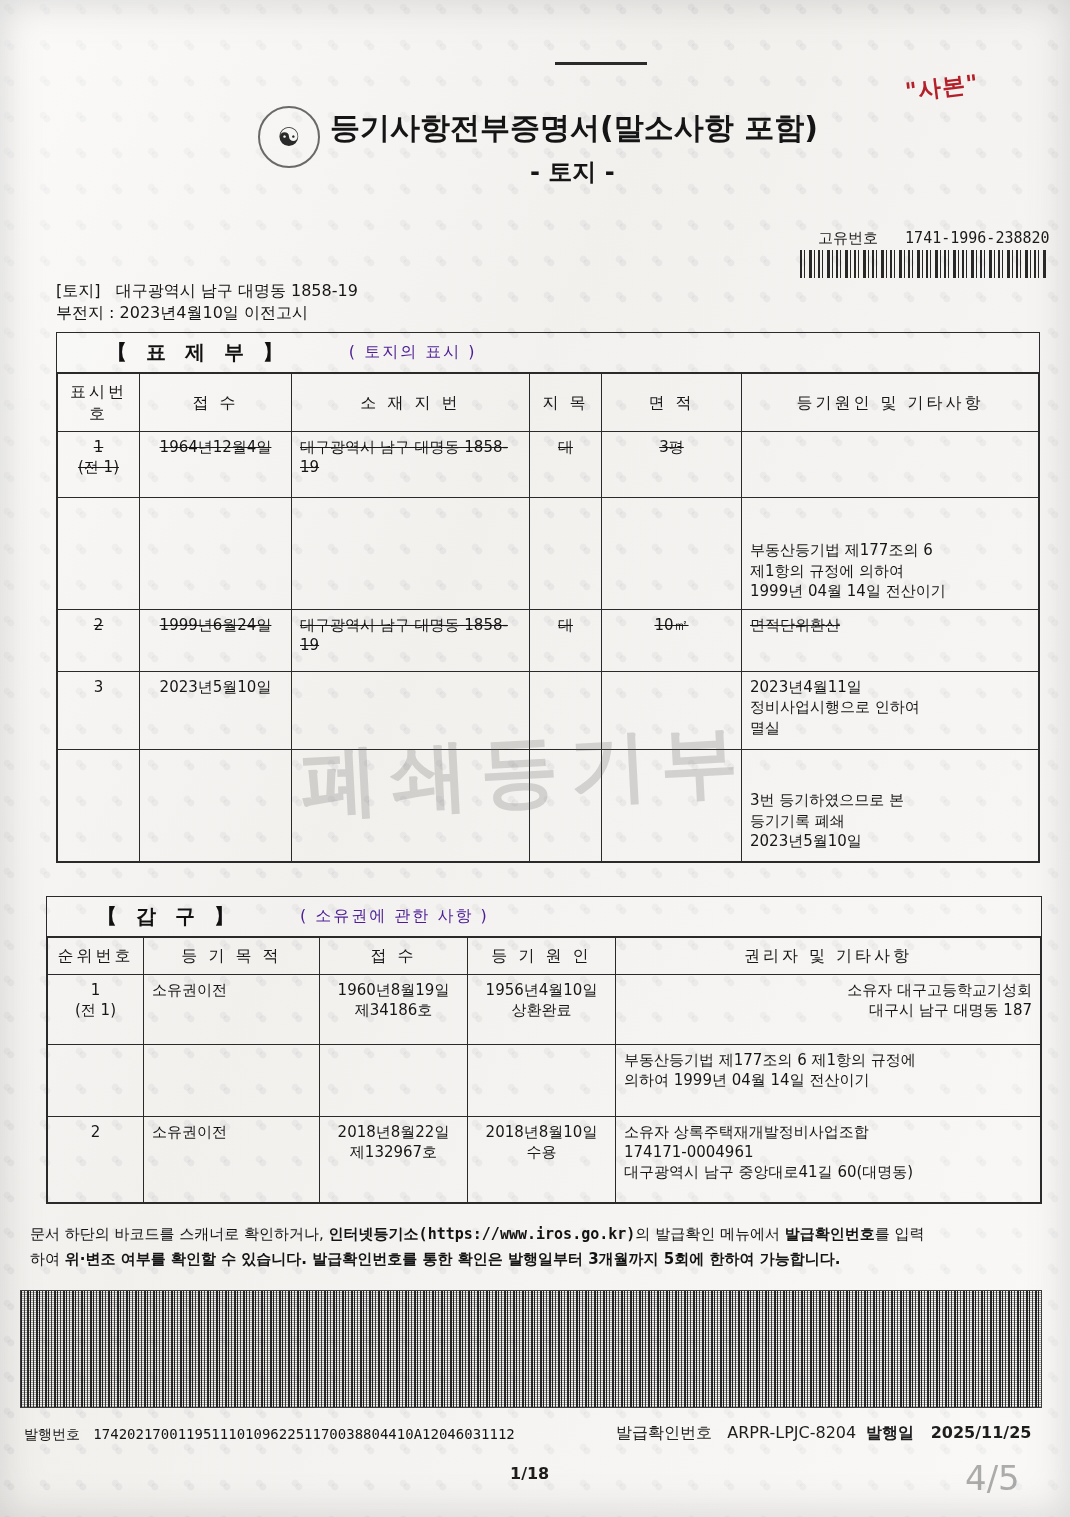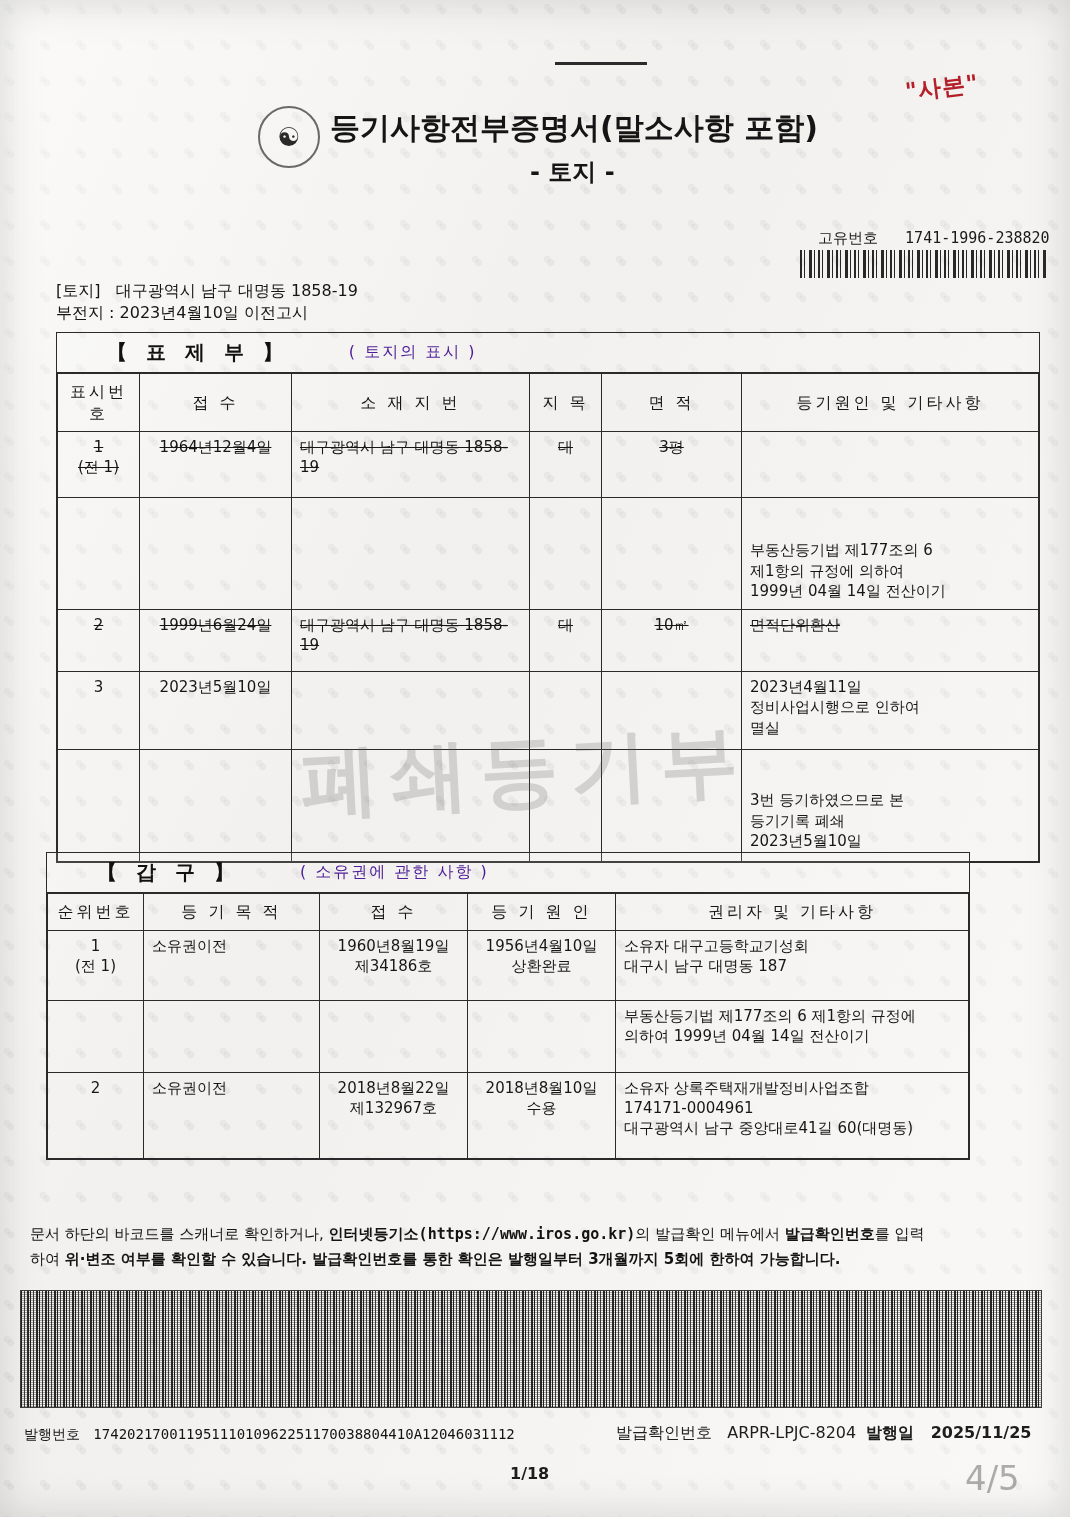--- a/index.html
+++ b/index.html
@@ -389,21 +389,21 @@
             <td class="l" style="white-space:pre-line; vertical-align:bottom; padding-bottom:10px;">3번 등기하였으므로 본
 등기기록 폐쇄
 2023년5월10일</td>
           </tr>
         </tbody>
       </table>
     </div>
 
     <div class="watermark">폐쇄등기부</div>
 
-    <div class="section" style="left:46px; top:852px; width:924px;">
+    <div class="section" style="left:46px; top:896px; width:996px;">
       <div class="sec-head">
         <span class="brackets">【 갑      구 】</span>
         <span class="paren">( 소유권에 관한 사항 )</span>
       </div>
       <table class="grid">
         <colgroup>
           <col style="width:96px">
           <col style="width:176px">
           <col style="width:148px">
           <col style="width:148px">
@@ -422,21 +422,21 @@
           <tr style="height:70px">
             <td class="c">
               <div>1</div>
               <div>(전 1)</div>
             </td>
             <td class="l">소유권이전</td>
             <td class="c" style="white-space:pre-line;">1960년8월19일
 제34186호</td>
             <td class="c" style="white-space:pre-line;">1956년4월10일
 상환완료</td>
-            <td class="l pad-left" style="white-space:pre-line;">소유자  대구고등학교기성회
+            <td class="l pad-left" style="white-space:pre-line;text-align:right;">소유자  대구고등학교기성회
         대구시 남구 대명동 187</td>
           </tr>
           <tr style="height:72px">
             <td class="c"></td>
             <td class="l"></td>
             <td class="c"></td>
             <td class="c"></td>
             <td class="l pad-left" style="white-space:pre-line;">부동산등기법 제177조의 6 제1항의 규정에
 의하여  1999년 04월 14일 전산이기</td>
           </tr>

